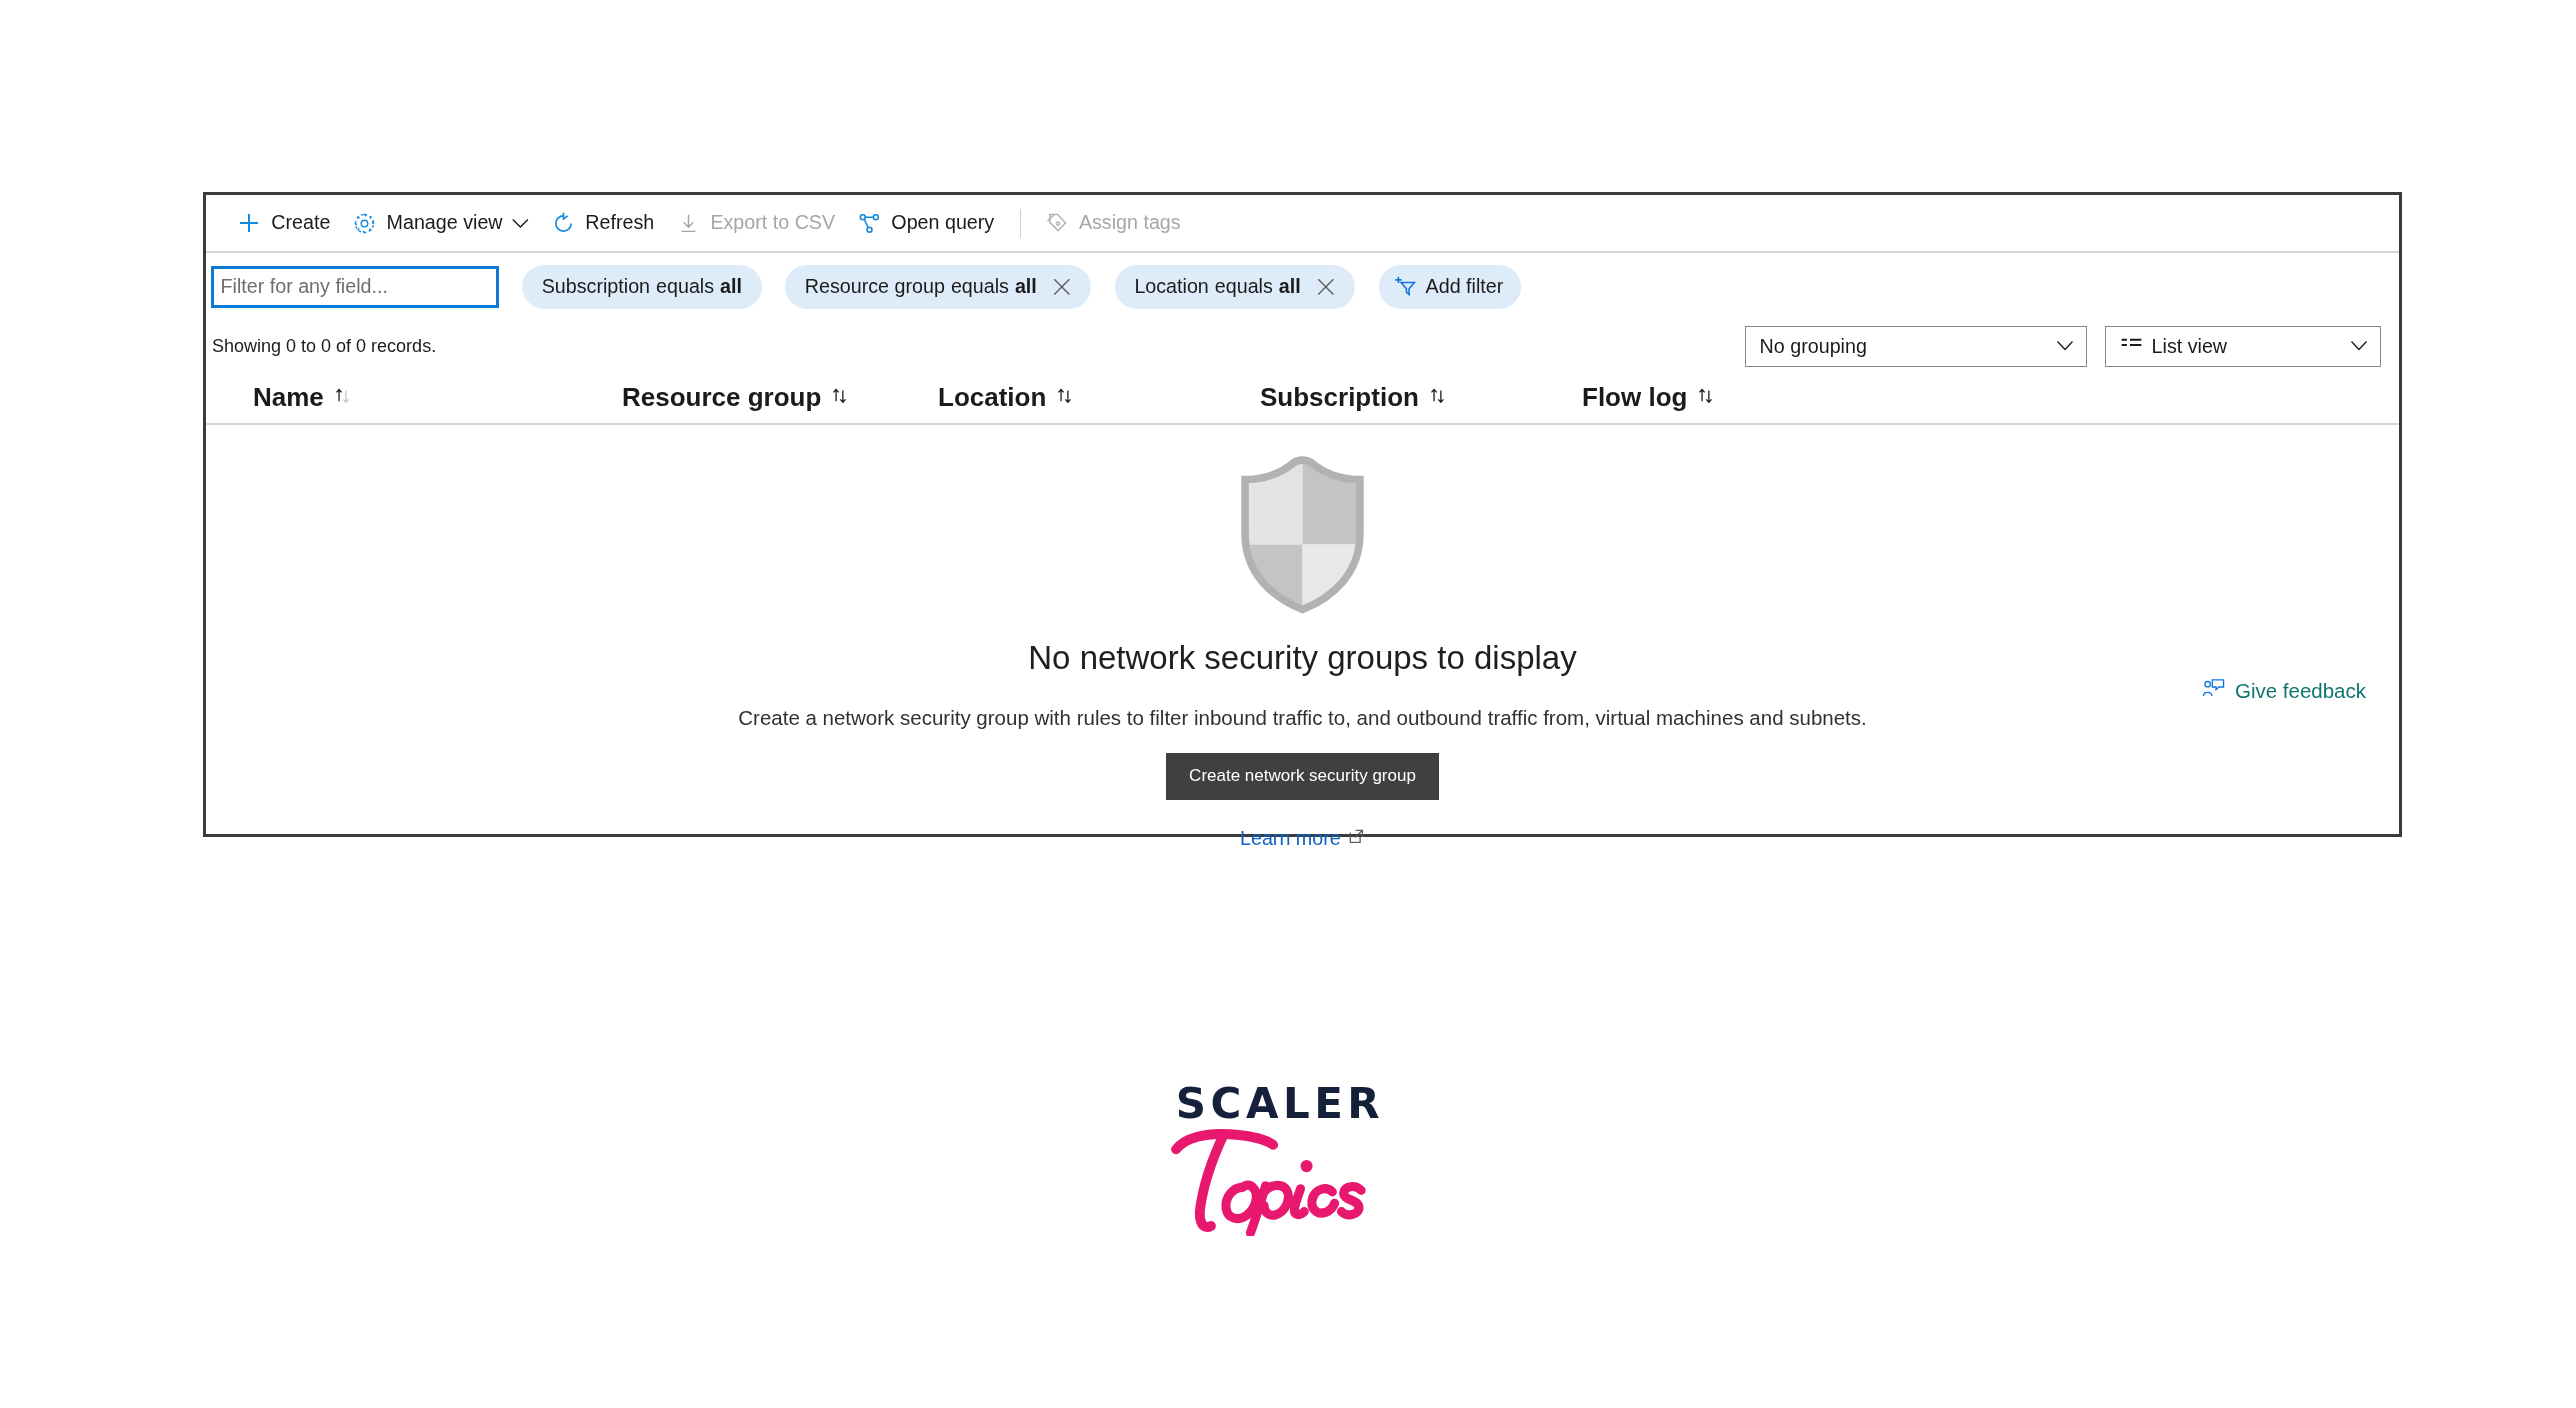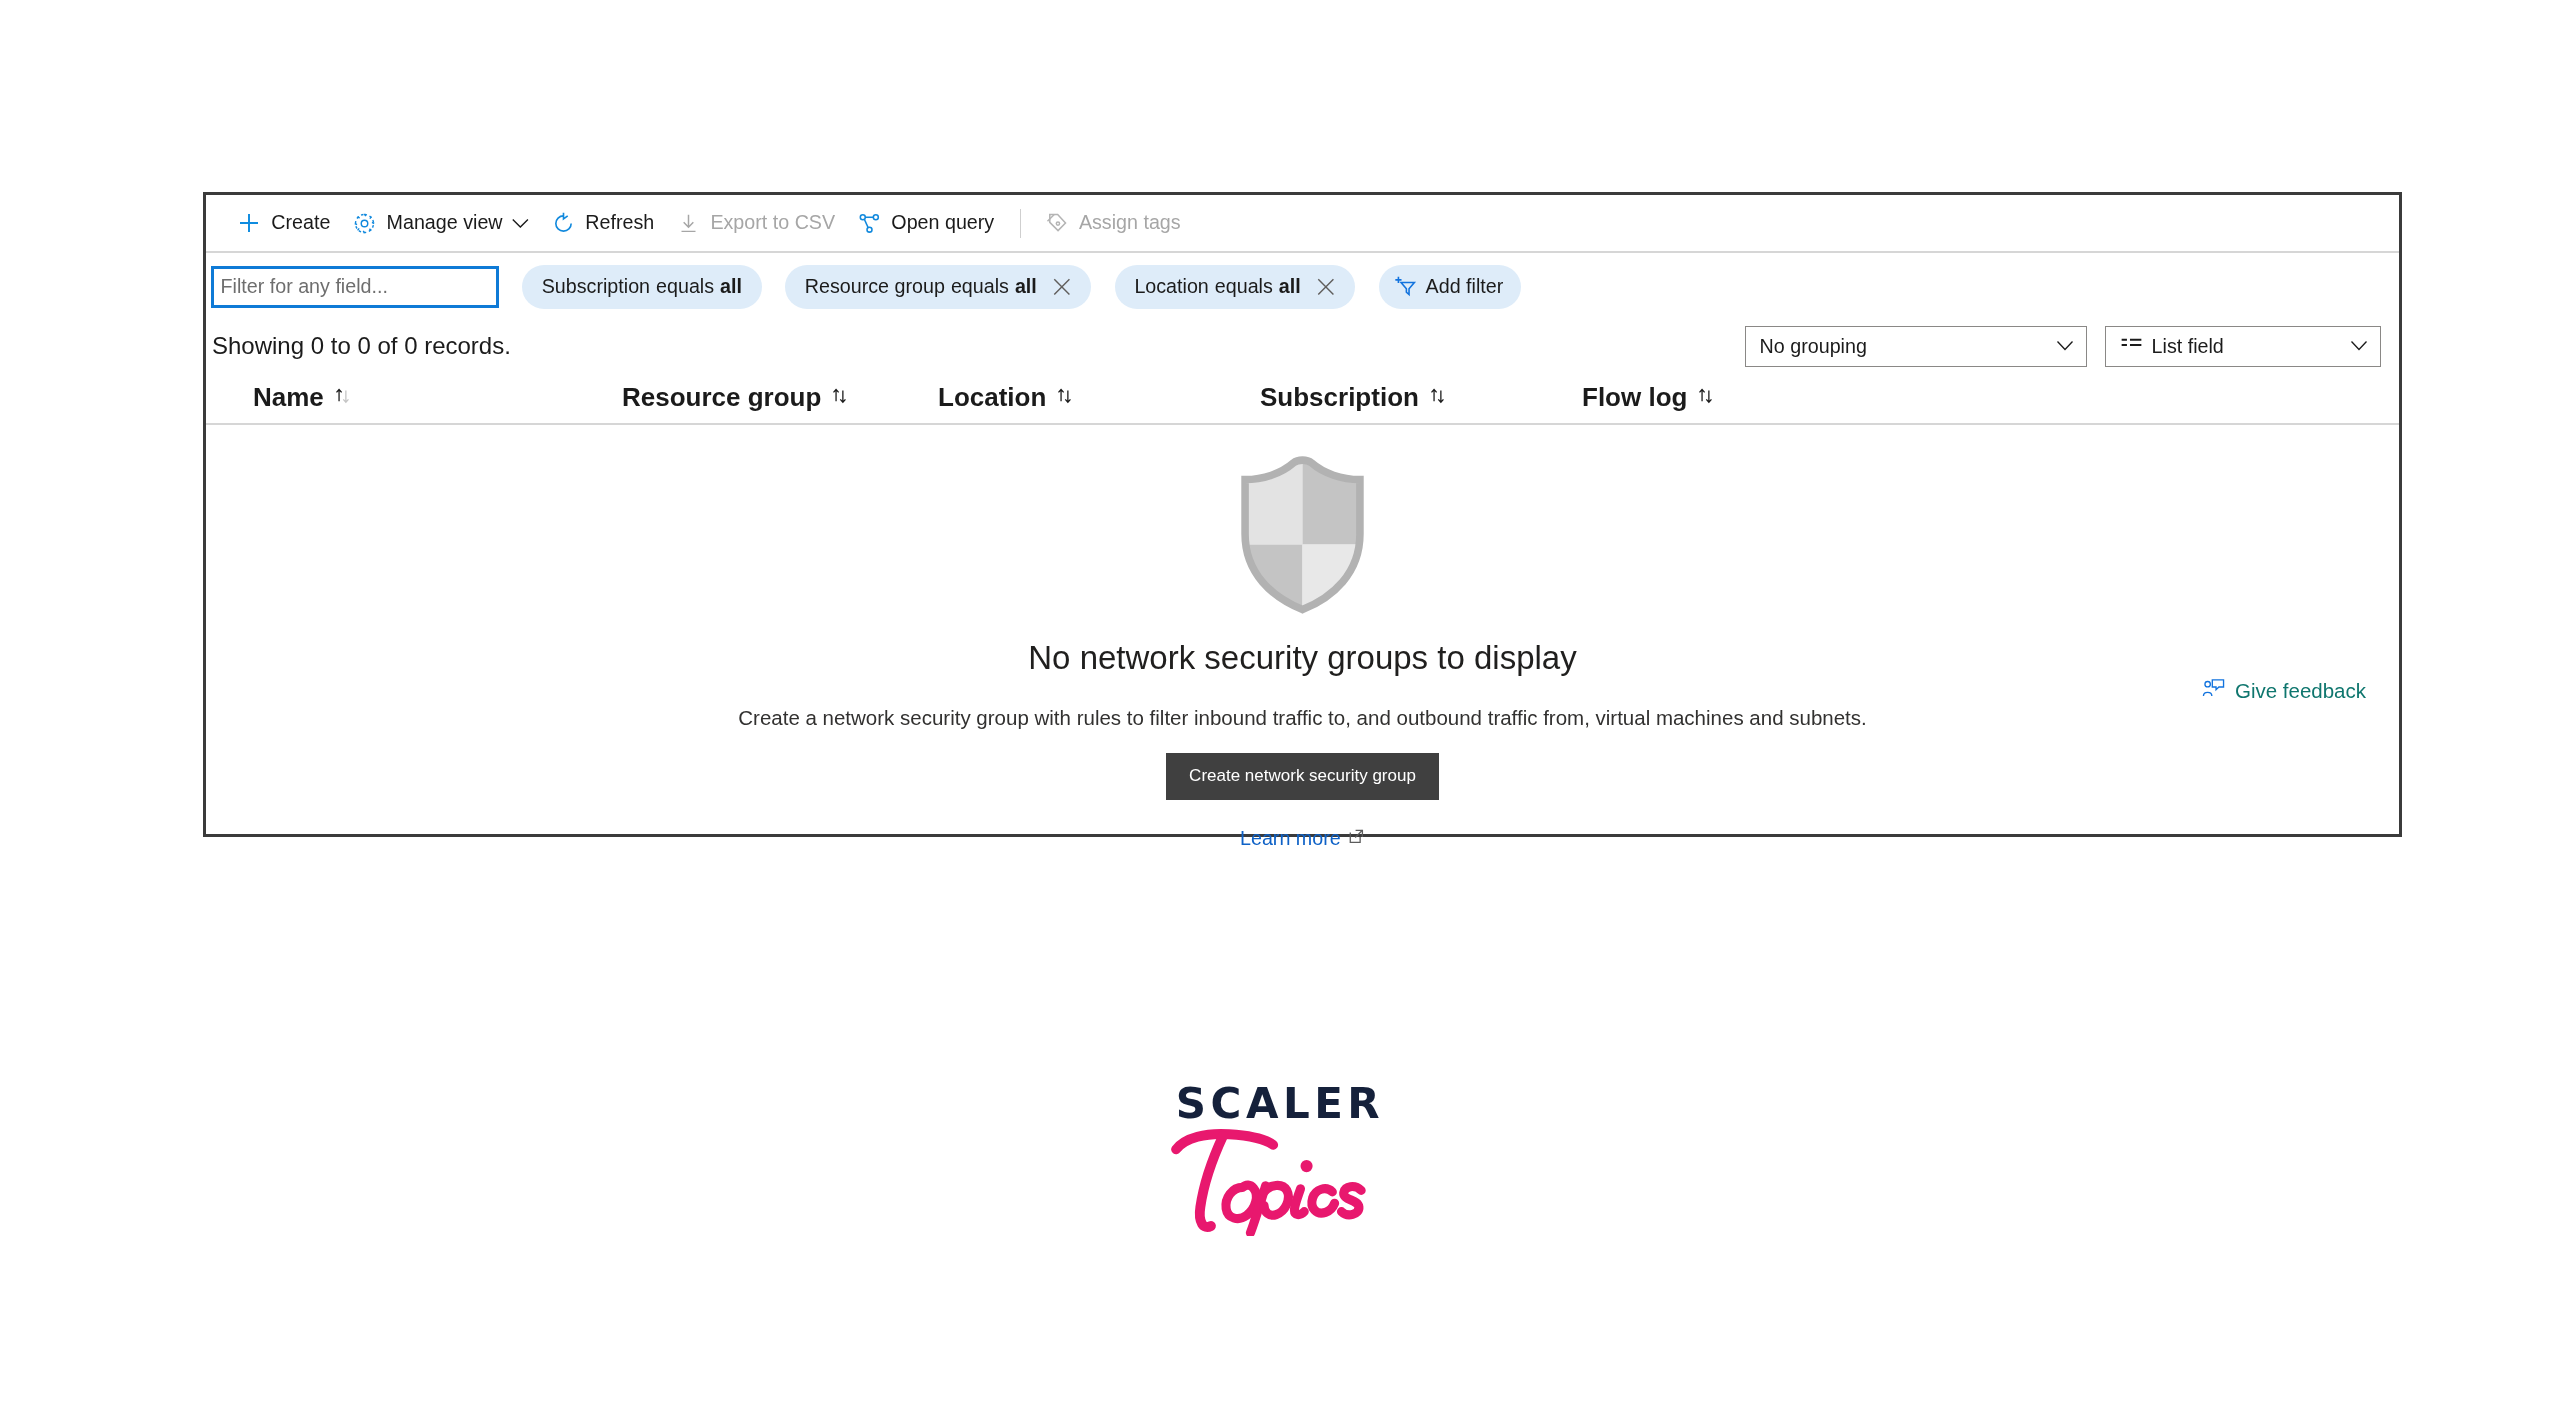--- a/index.html
+++ b/index.html
@@ -128,21 +128,21 @@
   
   #summary-row {
     height: 52px;
     display: flex;
     align-items: center;
     padding: 0 18px 0 6px;
     box-sizing: border-box;
     position: relative;
   }
   #records-text {
-    font-size: 24px;
+    font-size: 18px;
     color: #1b1b1b;
     white-space: nowrap;
   }
   #summary-right {
     margin-left: auto;
     display: flex;
     align-items: center;
     gap: 18px;
   }
   .combo {
@@ -413,21 +413,21 @@
       <div class="combo" id="combo-view">
         <span class="combo-label">
           <span>
             <svg width="23" height="16.7" viewBox="0 0 30 22">
               <g stroke="#1b1b1b" stroke-width="2.6" fill="none">
                 <path d="M2 5 L9 5 M13 5 L28 5"></path>
                 <path d="M2 12 L9 12 M13 12 L28 12"></path>
               </g>
             </svg>
           </span>
-          <span>List field</span>
+          <span>List view</span>
         </span>
         <span class="combo-chev">
           <svg width="18" height="11.4" viewBox="0 0 24 15">
               <path d="M2 2 L12 12.5 L22 2" fill="none" stroke="#1b1b1b" stroke-width="1.8"></path>
             </svg>
         </span>
       </div>
     </div>
   </div>
 

